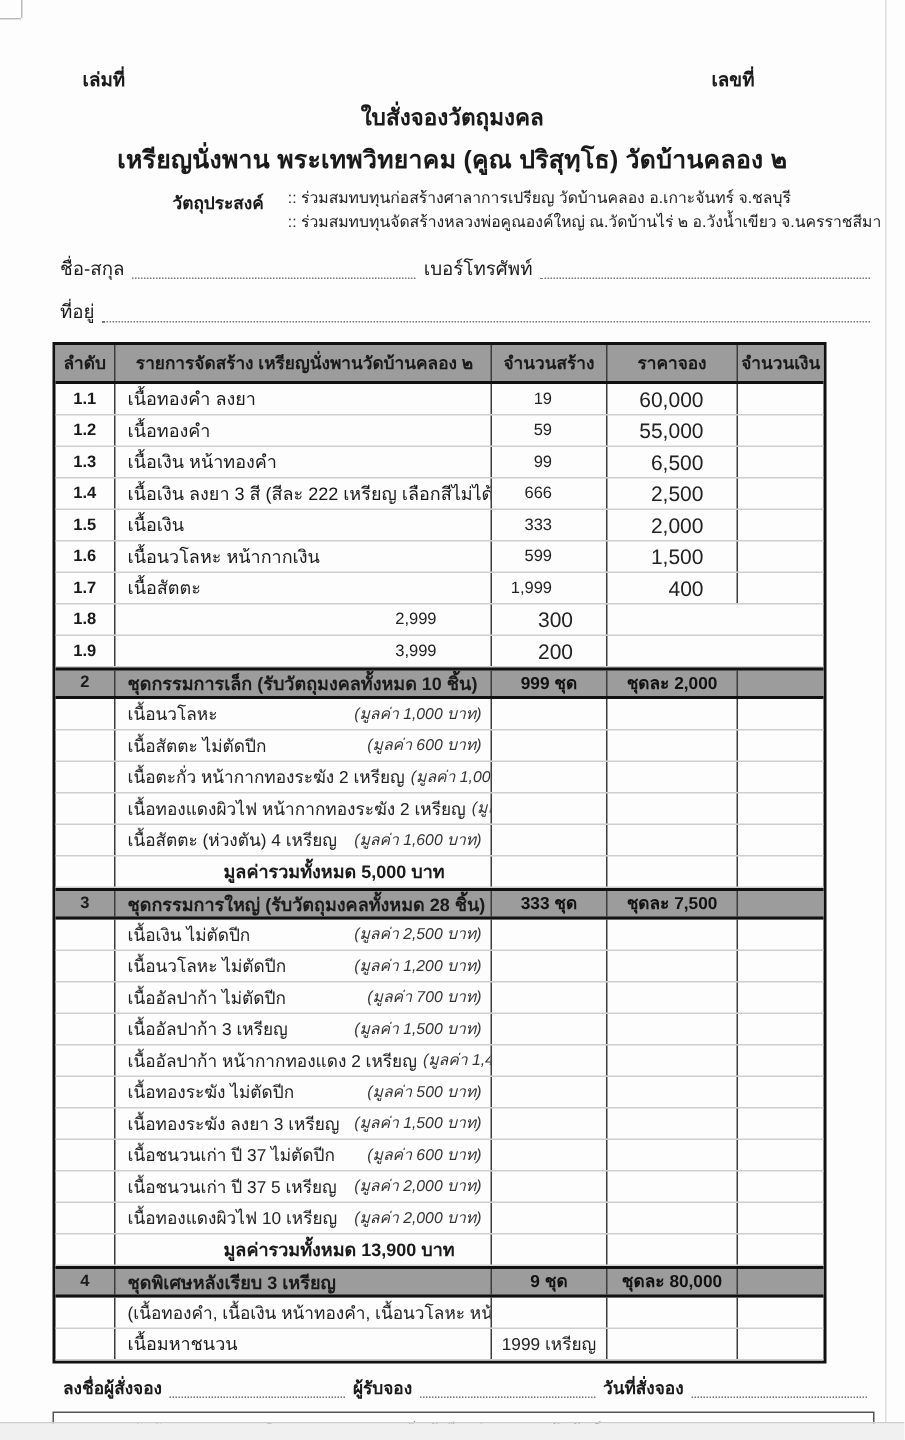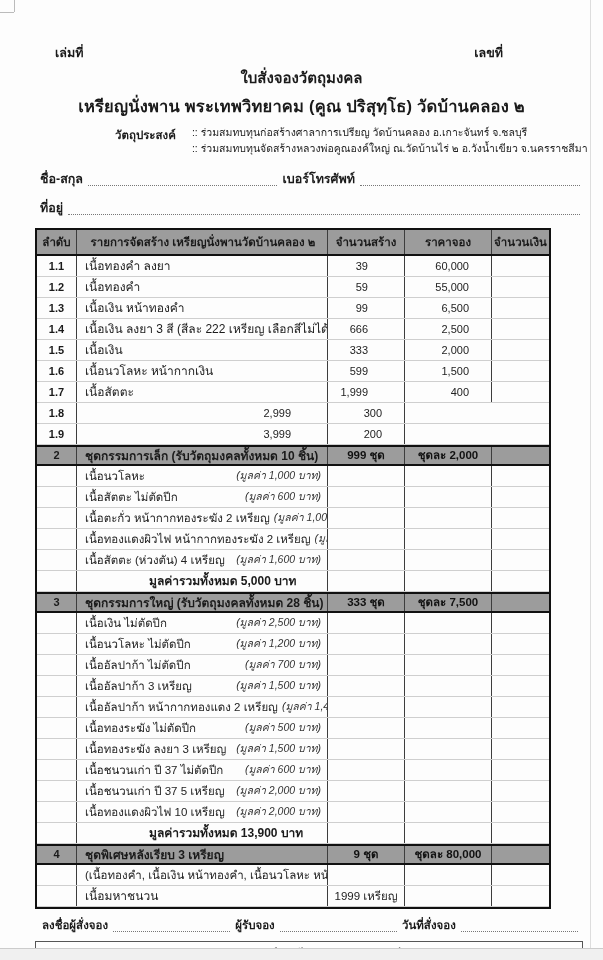--- a/index.html
+++ b/index.html
@@ -18,41 +18,41 @@
 
   .meta-row { display:flex; justify-content:space-between; padding:43px 100px 0 55px;
               font-weight:bold; font-size:12.5px; }
   .title { text-align:center; font-size:15px; font-weight:bold; margin-top:3px; }
   .subtitle { text-align:center; font-size:16.5px; font-weight:bold; margin-top:3px; letter-spacing:.2px; }
   .purpose { display:flex; margin:6px 0 0 115px; gap:16px; }
   .purpose .p-label { font-weight:bold; font-size:11.5px; padding-top:1px; }
   .purpose .p-lines { font-size:10.5px; line-height:1.5; color:#222; }
 
   .fill-row { display:flex; align-items:flex-end; margin:12px 18px 0 40px;
-              font-weight:bold; font-size:12.5px; }
+              font-weight:normal; font-size:12.5px; }
   .fill-row.addr { margin-top:9px; }
   .dots { flex:1; border-bottom:1.5px dotted #777; margin:0 5px 3px 5px; height:12px; }
   .dots.short { flex:0 0 220px; }
 
   
   .otable { margin:10px 0 0 35px; width:516px; border:2px solid #111;text-align:center; }
   .trow, .thead { display:grid; grid-template-columns:40px 251px 77px 87px 1fr; align-items:stretch; }
   .thead { background:var(--hdr,#9c9c9c); border-bottom:2px solid #111; height:26px; }
   .thead .cell { display:flex; align-items:center; justify-content:center;
                  font-weight:bold; font-size:11.5px; }
   .cell { border-right:1px solid #3d3d3d; overflow:hidden; display:flex; align-items:center; }
   .cell:last-child { border-right:none; }
   .trow { height:21px; border-bottom:1px solid #cfcfcf; font-size:12px; }
   .c-no { justify-content:center; font-weight:bold; font-size:11px; }
   .c-desc { padding:0 6px 0 8px; gap:4px; }
   .c-desc .d-text { white-space:nowrap; }
   .c-desc .d-value { margin-left:auto; font-style:italic; font-size:10.5px; color:#333; white-space:nowrap; }
   .c-desc .d-bold { font-weight:bold; white-space:nowrap; }
   .c-qty  { justify-content:flex-end; padding-right:36px; font-size:11px; color:#222; }
-  .c-price{ justify-content:flex-end; padding-right:22px; font-size:11px; color:#222; }
+  .c-price{ justify-content:flex-end; padding-right:22px; font-size:14px; color:#222; }
   .trow.section { background:var(--hdr,#9c9c9c); border-top:2px solid #111; border-bottom:2px solid #111; }
   .trow.section .c-desc { font-weight:bold; font-size:12px; }
   .trow.section .c-qty, .trow.section .c-price
        { justify-content:center; padding-right:0; font-weight:bold; font-size:11.5px; color:#111; }
   .trow.subtotal .c-desc { padding-left:72px; font-weight:bold; }
   .trow.sub .d-text, .trow.note .d-text { font-size:11.5px; color:#222; }
   .trow.sub2 .c-qty { justify-content:center; padding-right:0; font-size:11.5px; }
 
   .signoff { display:flex; align-items:flex-end; margin:7px 20px 0 42px;
              font-weight:bold; font-size:11.5px; }
@@ -106,21 +106,21 @@
     <div class="cell">จำนวนสร้าง</div>
     <div class="cell">ราคาจอง</div>
     <div class="cell">จำนวนเงิน</div>
   </div>
   <div id="tbody">
       <div class="trow item">
         <div class="cell c-no">1.1</div>
         <div class="cell c-desc">
           <span class="d-text">เนื้อทองคำ ลงยา</span>
         </div>
-        <div class="cell c-qty">39</div>
+        <div class="cell c-qty">19</div>
         <div class="cell c-price">60,000</div>
         <div class="cell c-amount"></div>
       </div>
       <div class="trow item">
         <div class="cell c-no">1.2</div>
         <div class="cell c-desc">
           <span class="d-text">เนื้อทองคำ</span>
         </div>
         <div class="cell c-qty">59</div>
         <div class="cell c-price">55,000</div>

